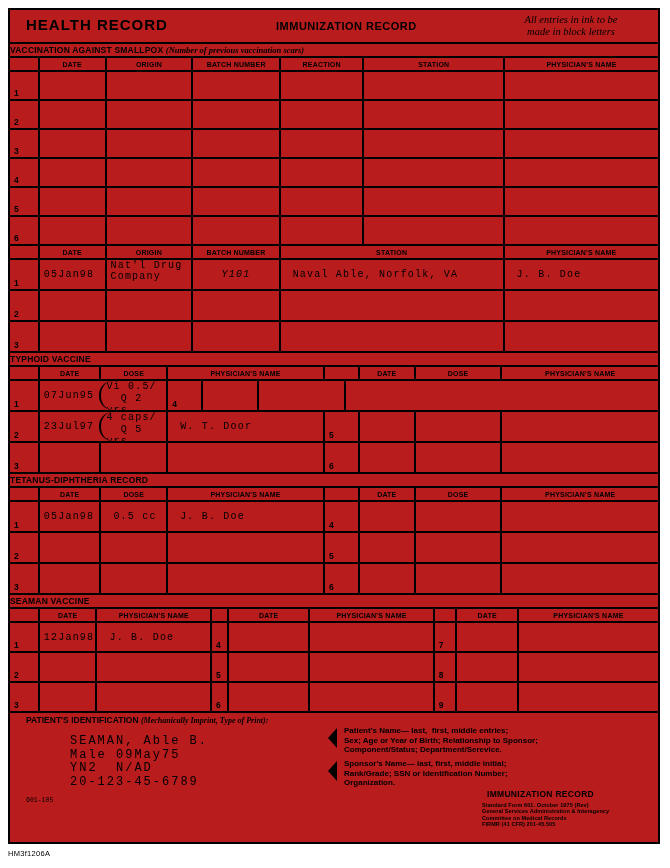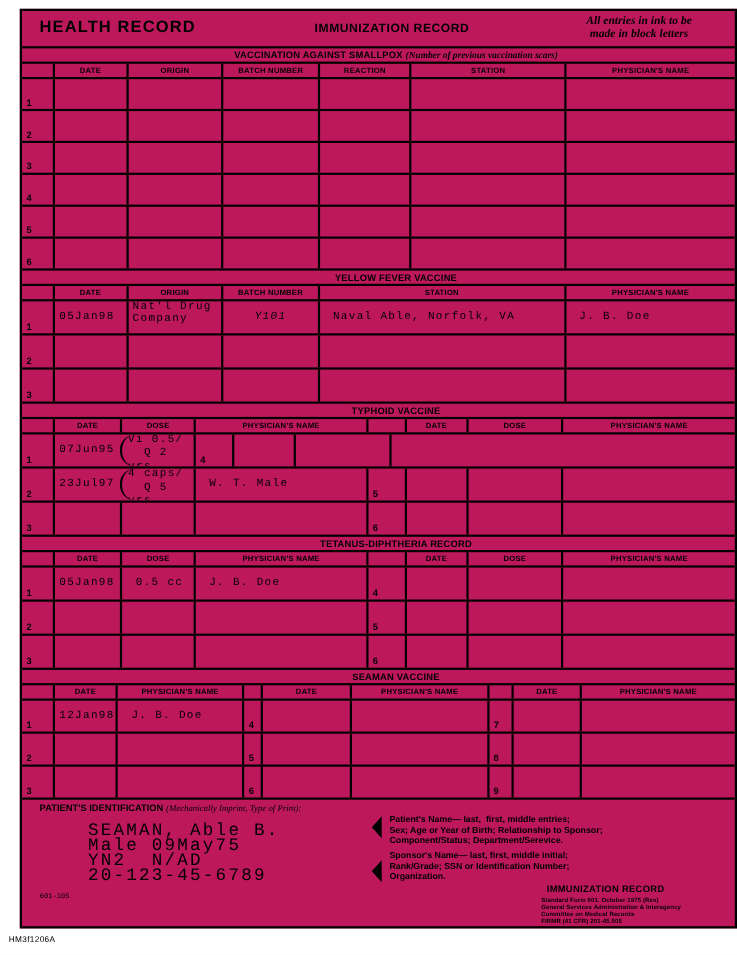--- a/index.html
+++ b/index.html
@@ -1,33 +1,33 @@
 <!DOCTYPE html>
 <html><head>
 <meta charset="utf-8">
 <style>
   html,body{margin:0;padding:0;background:#fff;}
   .page{position:relative;width:670px;height:868px;background:#fff;color:#000;
         font-family:"Liberation Sans",sans-serif;-webkit-font-smoothing:antialiased;overflow:hidden;}
-  .form-border{position:absolute;left:18px;top:8px;width:652px;height:836px;
-               border:2px solid #000;box-sizing:border-box;background:#be185d;}
+  .form-border{position:absolute;left:8px;top:8px;width:652px;height:836px;
+               border:2px solid #000;box-sizing:border-box;background:#b91c1c;}
   .pre{white-space:pre-wrap;}
   .mono{font-family:"Liberation Mono","DejaVu Sans Mono",monospace;}
   .ser-i{font-family:"Liberation Serif",serif;font-style:italic;}
 
   
   .hdr{position:relative;height:34px;border-bottom:2px solid #000;box-sizing:border-box;}
   .hdr-left{position:absolute;left:16px;top:6px;font-size:15px;font-weight:bold;letter-spacing:1px;}
   .hdr-center{position:absolute;left:266px;top:10px;font-size:11px;font-weight:bold;letter-spacing:.5px;}
   .hdr-right{position:absolute;right:8px;top:4px;width:158px;text-align:center;
-             font-weight:bold;font-size:10.5px;line-height:11.5px;}
-
-  
-  .sec-title{height:14px;line-height:13px;text-align:center;border-bottom:2px solid #000;
-             box-sizing:border-box;font-size:8.5px;font-weight:bold;letter-spacing:.2px;padding-left:32px;}
+             font-weight:normal;font-size:10.5px;line-height:11.5px;}
+
+  
+  .sec-title{height:14px;line-height:13px;border-bottom:2px solid #000;
+             box-sizing:border-box;font-size:8.5px;font-weight:bold;letter-spacing:.2px;}
   .sec-title .ser-i{font-weight:bold;font-size:8.5px;letter-spacing:0;}
 
   
   .trow{display:flex;border-bottom:2px solid #000;box-sizing:border-box;}
   .rhead{height:14px;}
   .r29{height:29px;} .r30{height:30px;} .r31{height:31px;}
   .cell{display:flex;align-items:center;border-left:2px solid #000;box-sizing:border-box;overflow:hidden;}
   .trow .cell:first-child{border-left:none;}
   .hc{justify-content:center;font-size:7px;font-weight:bold;letter-spacing:.2px;}
   .cn{align-items:flex-end;padding:0 0 1px 4px;font-size:8.5px;font-weight:bold;}
@@ -43,25 +43,25 @@
   
   .yf1{width:4.3%}.yf2{width:10.3%}.yf3{width:13.4%}.yf4{width:13.5%}.yf5{width:34.6%}.yf6{width:24%}
   
   .ty1{width:4.3%}.ty2{width:9.5%}.ty3{width:10.3%}.ty4{width:24.2%}.ty5{width:5.4%}.ty6{width:8.6%}.ty7{width:13.4%}.ty8{width:24.3%}
   
   .ch1{width:4.3%}.ch2{width:8.9%}.ch3{width:17.7%}.ch4{width:2.6%}.ch5{width:12.6%}.ch6{width:19.2%}.ch7{width:3.5%}.ch8{width:9.5%}.ch9{width:21.8%}
 
   
   .bottom{position:relative;height:115px;}
   .pid-label{position:absolute;left:16px;top:2px;font-size:8.5px;font-weight:bold;}
-  .pid-label .ser-i{font-weight:normal;font-size:8px;}
-  .pid-block{position:absolute;left:60px;top:22px;font-size:16px;letter-spacing:2px;line-height:13.5px;}
+  .pid-label .ser-i{font-weight:bold;font-size:8px;}
+  .pid-block{position:absolute;left:60px;top:22px;font-size:12px;letter-spacing:2px;line-height:13.5px;}
   .form-small{position:absolute;left:16px;top:84px;font-family:"Liberation Mono",monospace;font-size:6.5px;}
   .note-row{position:absolute;left:318px;display:flex;gap:7px;}
-  .note-row.n1{top:13px;} .note-row.n2{top:46px;align-items:flex-end;}
+  .note-row.n1{top:13px;} .note-row.n2{top:46px;}
   .arrow{width:0;height:0;border-top:10px solid transparent;border-bottom:10px solid transparent;
          border-right:9px solid #000;margin-top:2px;flex:none;}
   .note{font-size:8px;font-weight:bold;line-height:9.5px;width:310px;}
   .ftitle{position:absolute;left:477px;top:76px;font-size:8.5px;font-weight:bold;letter-spacing:.3px;}
   .fine{position:absolute;left:472px;top:89px;font-size:5.5px;font-weight:bold;line-height:6.4px;letter-spacing:.1px;}
 
   .page-code{position:absolute;left:8px;top:849px;font-size:7.5px;letter-spacing:.3px;}
 </style>
 </head>
 <body>
@@ -140,21 +140,20 @@
         <div class="cell sp2"></div>
         <div class="cell sp3"></div>
         <div class="cell sp4"></div>
         <div class="cell sp5"></div>
         <div class="cell sp6"></div>
         <div class="cell sp7"></div>
       </div>
     </div>
 
     <div>
-      <div class="sec-title">YELLOW FEVER VACCINE</div>
       <div class="trow rhead">
         <div class="cell yf1"></div>
         <div class="cell yf2 hc">DATE</div>
         <div class="cell yf3 hc">ORIGIN</div>
         <div class="cell yf4 hc">BATCH NUMBER</div>
         <div class="cell yf5 hc">STATION</div>
         <div class="cell yf6 hc">PHYSICIAN'S NAME</div>
       </div>
       <div class="trow r31">
         <div class="cell yf1 cn">1</div>
@@ -203,21 +202,21 @@
         <div class="cell ty5 cn">4</div>
         <div class="cell ty6"></div>
         <div class="cell ty7"></div>
         <div class="cell ty8"></div>
       </div>
       <div class="trow r31">
         <div class="cell ty1 cn">2</div>
         <div class="cell ty2 dcell c-date">23Jul97</div>
         <div class="cell ty3 dcell c-dose pre">4 caps/
   Q 5 yrs</div>
-        <div class="cell ty4 dcell c-ind">W. T. Male</div>
+        <div class="cell ty4 dcell c-ind">W. T. Door</div>
         <div class="cell ty5 cn">5</div>
         <div class="cell ty6"></div>
         <div class="cell ty7"></div>
         <div class="cell ty8"></div>
       </div>
       <div class="trow r31">
         <div class="cell ty1 cn">3</div>
         <div class="cell ty2"></div>
         <div class="cell ty3"></div>
         <div class="cell ty4"></div>

